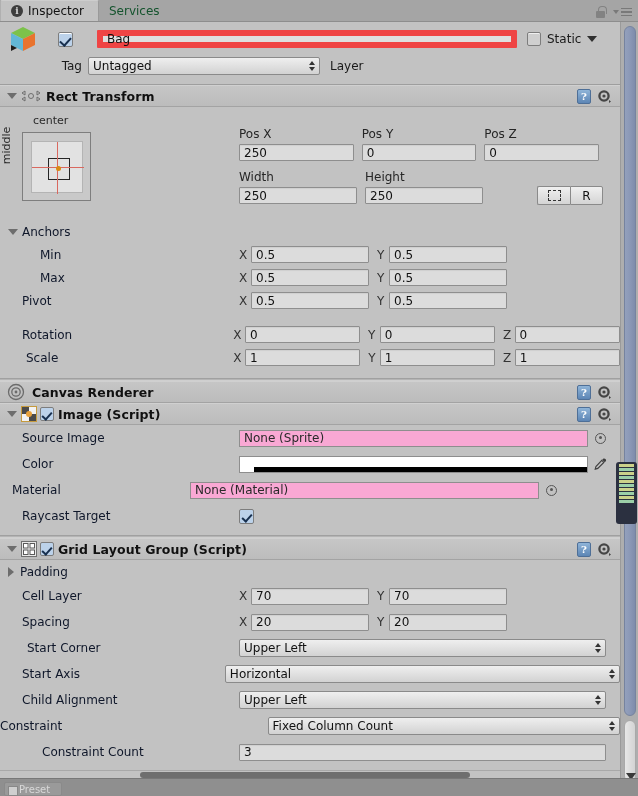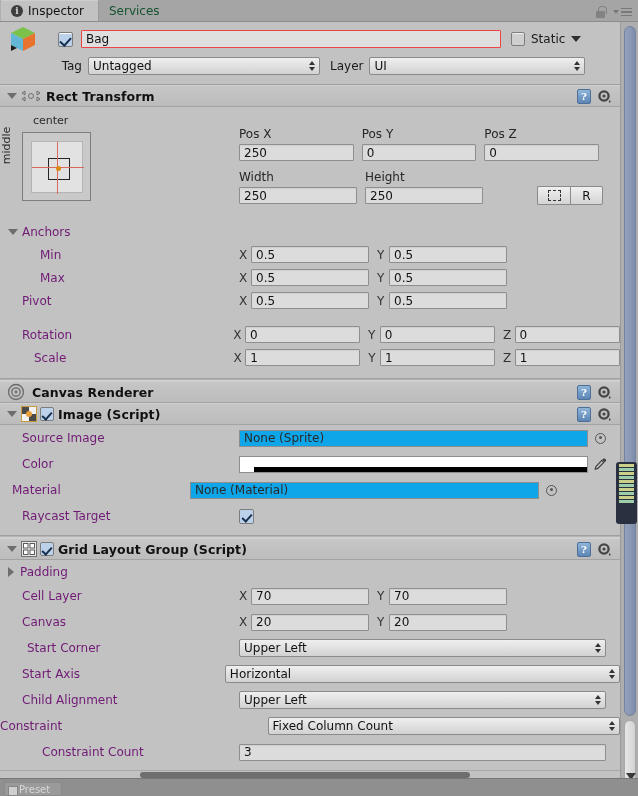--- a/index.html
+++ b/index.html
@@ -73,22 +73,22 @@
     border: 1px solid #7d7d7d; border-radius: 2px; position: relative;
     box-shadow: inset 0 1px 0 #fff;
   }
   .go-enable.checked { background: #bcd2ea; }
   .go-enable.checked::after {
     content: ""; position: absolute; left: 3px; top: 2px;
     width: 5px; height: 9px; border: solid #18304f; border-width: 0 2px 2px 0;
     transform: rotate(42deg);
   }
   .name-field {
-    margin-left: 8px; width: 420px; height: 18px;
-    background: #dfdfdf; border: 1px solid #ef4444; border-radius: 1px;
+    margin-left: 24px; width: 420px; height: 18px;
+    background: #dfdfdf; border: 6px solid #ef4444; border-radius: 1px;
     font-size: 12px; color: #111; padding: 0 4px; line-height: 16px;
     display: flex; align-items: center;
   }
   .static-box {
     margin-left: 10px; width: 14px; height: 14px; background: #cfcfcf;
     border: 1px solid #7d7d7d; border-radius: 2px; box-shadow: inset 0 1px 0 #f0f0f0;
   }
   .static-label { margin-left: 6px; font-size: 12px; }
   .static-caret {
     margin-left: 6px; width: 0; height: 0;
@@ -181,21 +181,21 @@
   .gear-icon { width: 13px; height: 13px; position: relative; }
 
   .rect-icon { width: 20px; height: 16px; margin-right: 5px; }
   .canvas-icon { width: 18px; height: 18px; margin-left: 7px; margin-right: 7px; }
   .image-icon { width: 16px; height: 16px; margin-right: 3px; border: 1px solid #c69a3d; }
   .grid-icon { width: 16px; height: 16px; margin-right: 3px; }
 
   
   .row { height: 26px; display: flex; align-items: center; position: relative; }
   .row.tight { height: 23px; }
-  .lbl { font-size: 12px; color: #701a75; }
+  .lbl { font-size: 12px; color: #0f172a; }
   .field {
     height: 17px; background: #dcdcdc; border: 1px solid #8e8e8e;
     border-radius: 1px; font-size: 12px; color: #111; padding: 0 4px;
     display: flex; align-items: center; box-shadow: inset 0 1px 1px rgba(0,0,0,.06);
   }
   .axis { font-size: 12px; color: #333; width: 12px; text-align: left; }
 
   
   .rt-body { position: relative; height: 113px; }
   .anchor-widget {
@@ -238,21 +238,21 @@
   .checkfield {
     width: 15px; height: 15px; background: #bcd2ea;
     border: 1px solid #7d7d7d; border-radius: 2px; position: relative;
   }
   .checkfield::after {
     content: ""; position: absolute; left: 4px; top: 2px;
     width: 4px; height: 8px; border: solid #18304f; border-width: 0 2px 2px 0;
     transform: rotate(42deg);
   }
   .objfield {
-    height: 17px; background: #0ea5e9; border: 1px solid #8e8e8e;
+    height: 17px; background: #f9a8d4; border: 1px solid #8e8e8e;
     font-size: 12px; color: #2a2a2a; padding: 0 4px; display: flex; align-items: center;
   }
   .obj-dot {
     width: 11px; height: 11px; border-radius: 50%; border: 1.5px solid #555;
     position: relative;
   }
   .obj-dot::after { content:""; position:absolute; left:2.5px; top:2.5px; width:3px;height:3px;border-radius:50%;background:#555; }
   .colorfield {
     height: 17px; background: #fff; border: 1px solid #8e8e8e; position: relative;
   }
@@ -325,27 +325,20 @@
     <div class="go-row2">
       <span class="lbl-tag">Tag</span>
       <span class="popup" style="width:232px">
         <span>Untagged</span>
         <span class="stepper">
             <i class="up"></i>
             <i class="dn"></i>
           </span>
       </span>
       <span class="lbl-layer">Layer</span>
-      <span class="popup" style="width:216px">
-        <span>UI</span>
-        <span class="stepper">
-            <i class="up"></i>
-            <i class="dn"></i>
-          </span>
-      </span>
     </div>
   </div>
 
   <div class="col">
 
     <div class="comp-header">
       <span class="foldout"></span>
       <span class="rect-icon">
         <svg viewBox="0 0 20 16" width="20" height="16">
           <g fill="none" stroke="#6f6f6f" stroke-width="1">
@@ -440,21 +433,21 @@
     <div class="row tight">
       <span class="lbl" style="width:239px; padding-left:22px">Rotation</span>
       <span class="axis">X</span>
       <span class="field" style="width:118px">0</span>
       <span class="axis" style="margin-left:8px">Y</span>
       <span class="field" style="width:118px">0</span>
       <span class="axis" style="margin-left:8px">Z</span>
       <span class="field" style="width:108px">0</span>
     </div>
     <div class="row tight">
-      <span class="lbl" style="width:239px; padding-left:34px">Scale</span>
+      <span class="lbl" style="width:239px; padding-left:26px">Scale</span>
       <span class="axis">X</span>
       <span class="field" style="width:118px">1</span>
       <span class="axis" style="margin-left:8px">Y</span>
       <span class="field" style="width:118px">1</span>
       <span class="axis" style="margin-left:8px">Z</span>
       <span class="field" style="width:108px">1</span>
     </div>
 
     <div style="height:9px"></div>
     <div class="thicksep"></div>
@@ -565,21 +558,21 @@
     </div>
 
     <div class="row">
       <span class="lbl" style="width:239px; padding-left:22px">Cell Layer</span>
       <span class="axis">X</span>
       <span class="field" style="width:118px">70</span>
       <span class="axis" style="margin-left:8px">Y</span>
       <span class="field" style="width:118px">70</span>
     </div>
     <div class="row">
-      <span class="lbl" style="width:239px; padding-left:22px">Canvas</span>
+      <span class="lbl" style="width:239px; padding-left:22px">Spacing</span>
       <span class="axis">X</span>
       <span class="field" style="width:118px">20</span>
       <span class="axis" style="margin-left:8px">Y</span>
       <span class="field" style="width:118px">20</span>
     </div>
 
     <div class="row">
       <span class="lbl" style="width:239px; padding-left:27px">Start Corner</span>
       <span class="popup" style="width:367px">
         <span>Upper Left</span>

